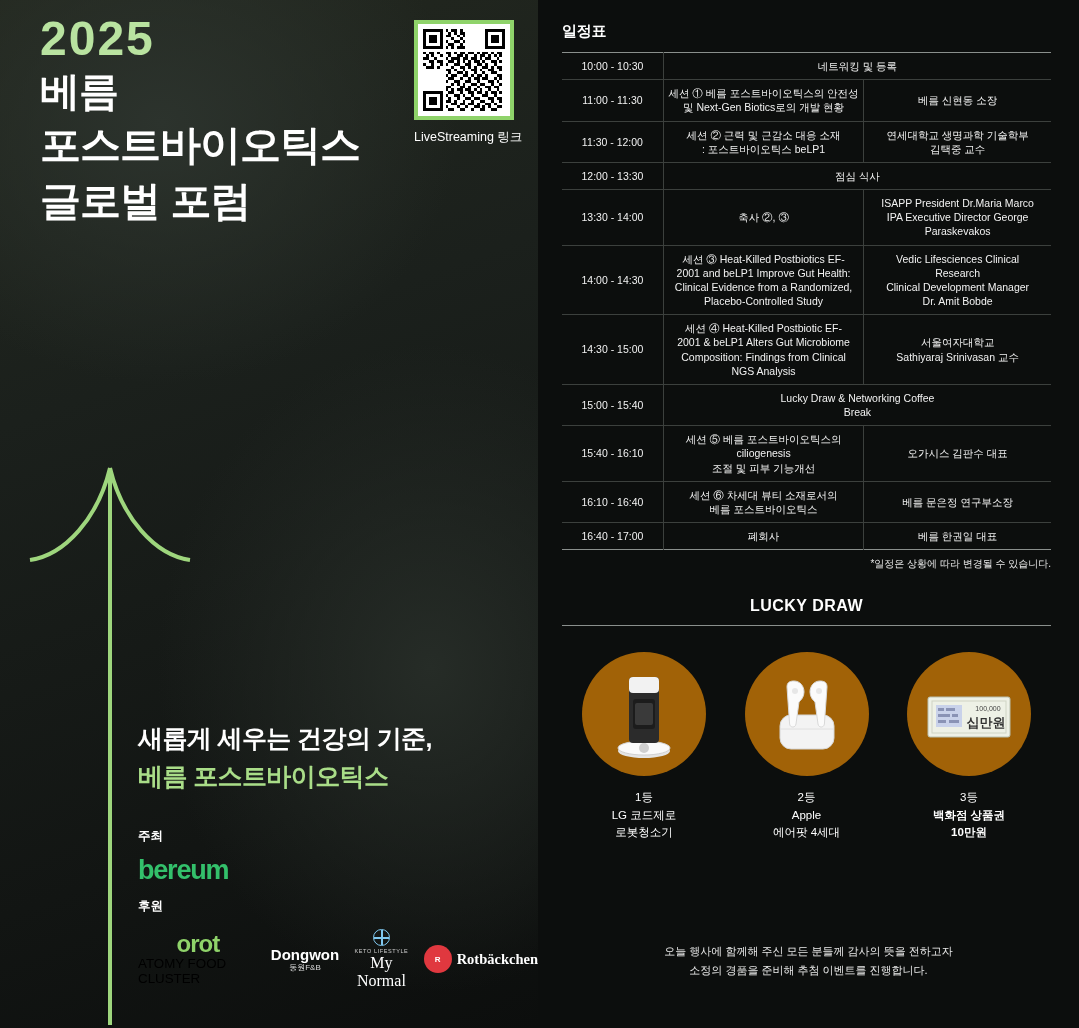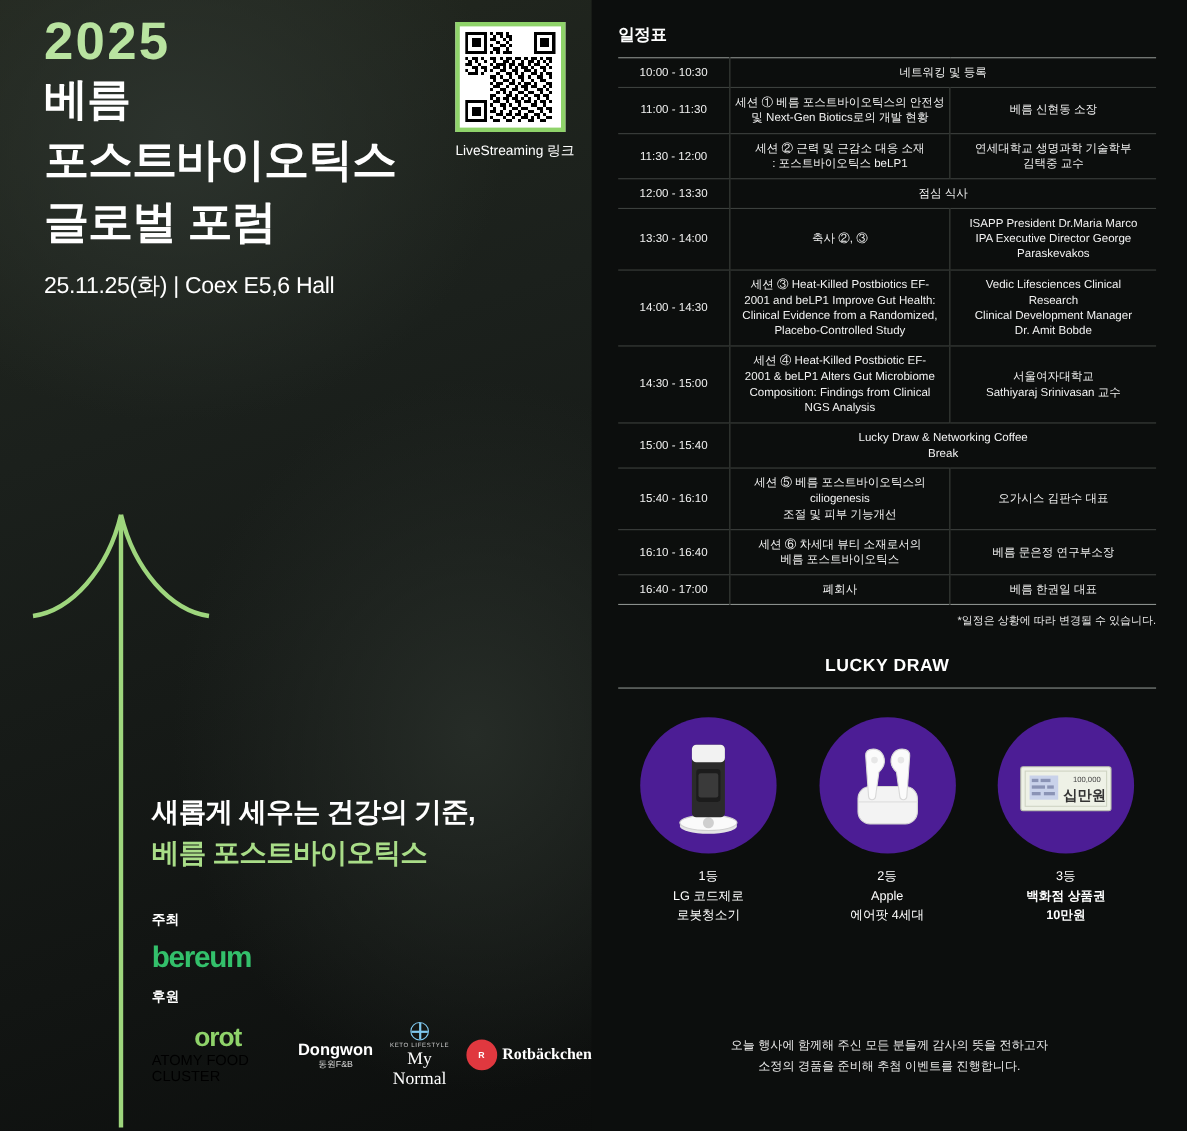--- a/index.html
+++ b/index.html
@@ -139,21 +139,21 @@
   .lucky-title {
     text-align: center; font-size: 16px; font-weight: bold;
     letter-spacing: 0.5px; margin: 26px 0 0 0;
     padding-bottom: 10px;
   }
   .lucky-rule { border: none; border-top: 1px solid #8a8f8c; margin: 0 0 0 0; }
   .prizes { display: flex; justify-content: space-between; margin-top: 26px; padding: 0 6px; }
   .prize { width: 152px; text-align: center; }
   .prize-circle {
     width: 124px; height: 124px; border-radius: 50%;
-    background: #4c1d95; margin: 0 auto;
+    background: #a16207; margin: 0 auto;
     display: flex; align-items: center; justify-content: center;
     overflow: hidden;
   }
   .prize-caption { margin-top: 13px; font-size: 11.5px; line-height: 1.5; color: #ffffff; }
   .prize-caption .rank { font-weight: normal; }
   .prize-caption .bold { font-weight: bold; }
   .footer-note {
     position: absolute; left: 0; right: 0; bottom: 48px;
     text-align: center; font-size: 11px; line-height: 1.75; color: #eaeaea;
   }
@@ -164,21 +164,20 @@
 <div class="page">
 
   <div class="left">
     <div class="left-inner">
 
       <div class="title-block">
         <div class="t-year">2025</div>
         <div class="t-line">베름</div>
         <div class="t-line big">포스트바이오틱스</div>
         <div class="t-line big">글로벌 포럼</div>
-        <div class="t-sub">25.11.25(화) | Coex E5,6 Hall</div>
       </div>
 
       <div class="qr-wrap">
         <div class="qr-box">
           <svg viewBox="0 0 29 29" shape-rendering="crispEdges">
             <rect width="29" height="29" fill="#fff"></rect>
             <g fill="#000">
               <path d="M0 0h7v7H0z"></path>
                 <path d="M1 1h5v5H1z" fill="#fff"></path>
                 <path d="M2 2h3v3H2z"></path>

